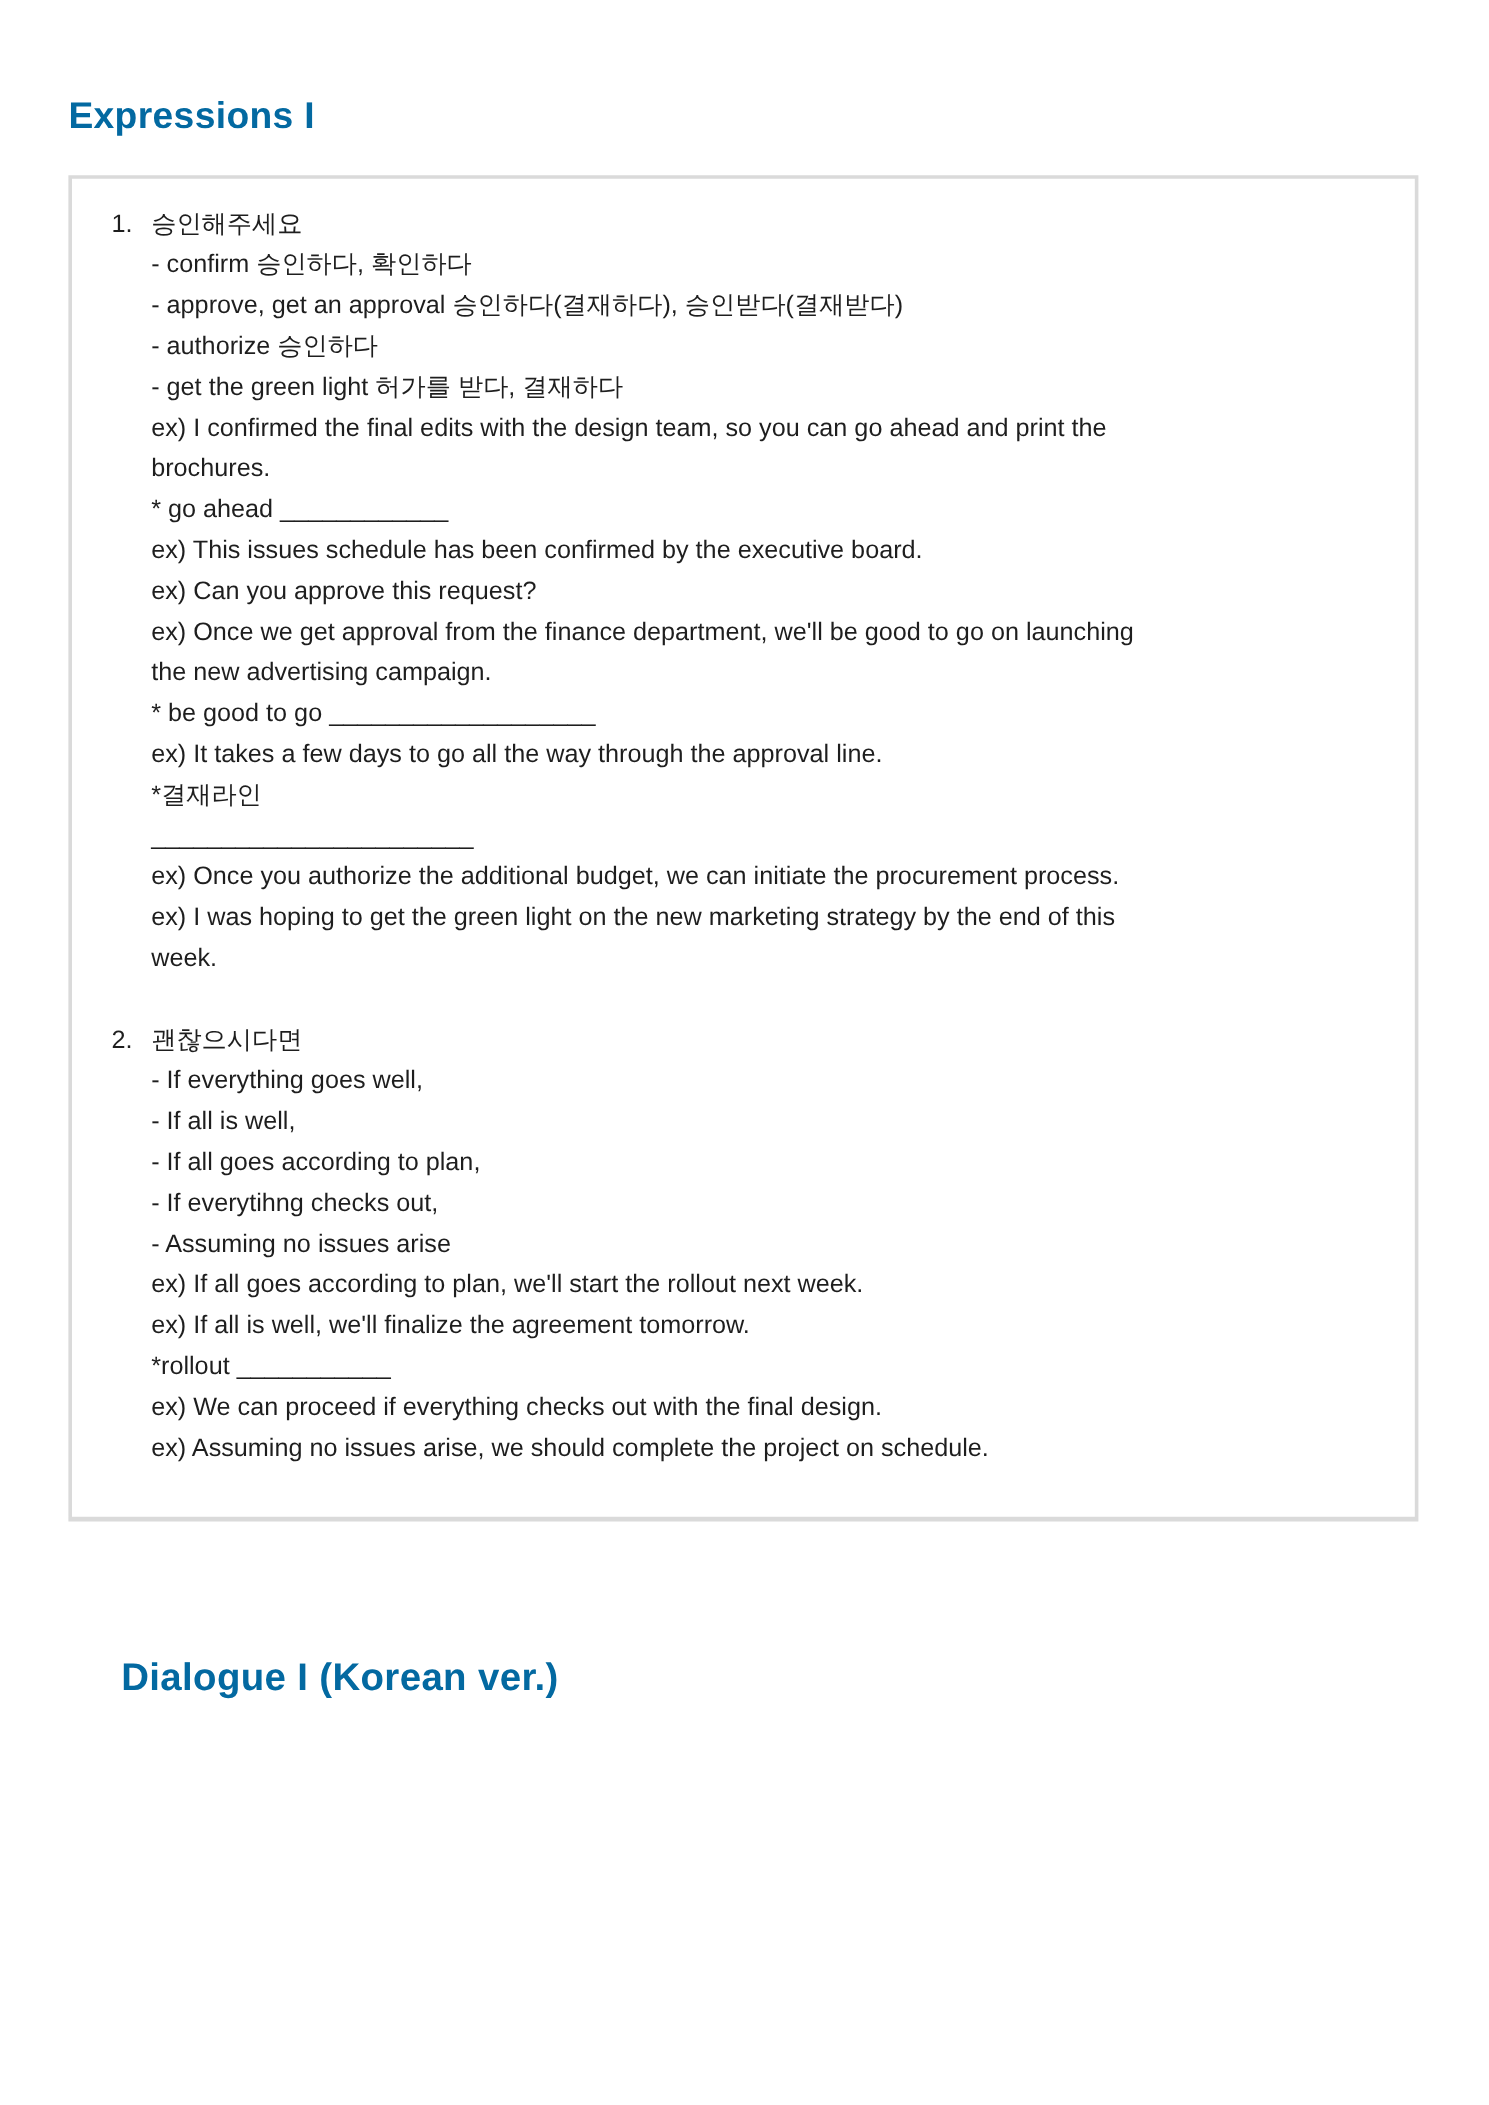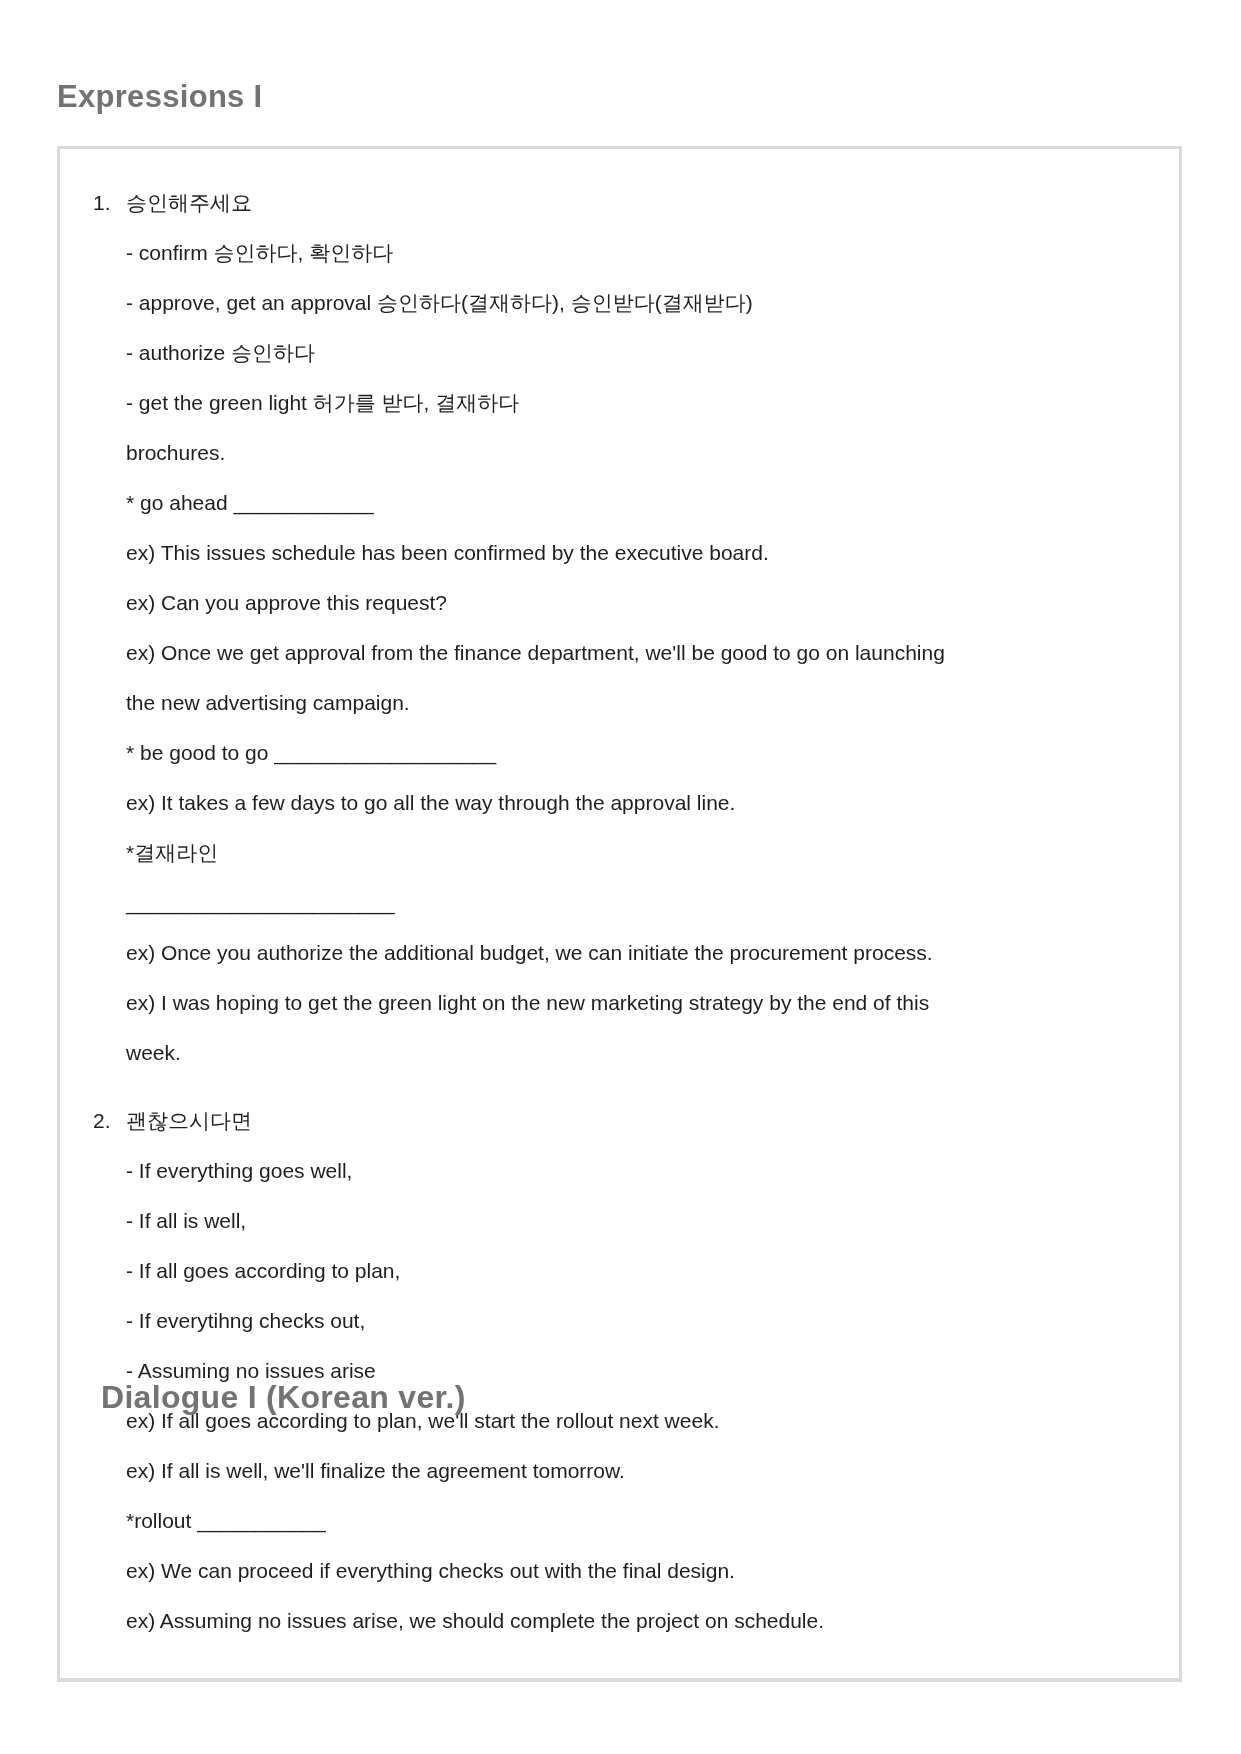--- a/index.html
+++ b/index.html
@@ -8,21 +8,21 @@
     height: 1754px;
     background: #ffffff;
     position: relative;
     font-family: "Liberation Sans", sans-serif;
     color: #1e1e1e;
   }
   .section-heading {
     position: absolute;
     left: 57px;
     font-weight: 700;
-    color: #737373;
+    color: #0369a1;
     letter-spacing: 0.3px;
     white-space: nowrap;
   }
   #heading-expressions { top: 58px;  font-size: 31px; }
   #heading-dialogue    { top: 1358px; font-size: 32px; margin-left: 44px; }
 
   .expr-box {
     position: absolute;
     left: 57px;
     top: 146px;
@@ -38,37 +38,38 @@
     padding-left: 66px;
     font-size: 21px;
     line-height: 34px;
   }
   .expr-item + .expr-item { margin-top: 34px; }
   .item-number {
     position: absolute;
     left: 33px;
     top: 0;
   }
-  .line { min-height: 34px; margin-top: 16px; }
+  .line { min-height: 34px; }
   .line, .item-title { word-break: keep-all; }
 </style>
 </head>
 <body>
 
 <h1 class="section-heading" id="heading-expressions">Expressions I</h1>
 
 <div class="expr-box">
 
   <div class="expr-item">
     <span class="item-number">1.</span>
     <div class="line item-title">승인해주세요</div>
     <div class="line">- confirm 승인하다, 확인하다</div>
     <div class="line">- approve, get an approval 승인하다(결재하다), 승인받다(결재받다)</div>
     <div class="line">- authorize 승인하다</div>
     <div class="line">- get the green light 허가를 받다, 결재하다</div>
+    <div class="line">ex) I confirmed the final edits with the design team, so you can go ahead and print the</div>
     <div class="line">brochures.</div>
     <div class="line">* go ahead ____________</div>
     <div class="line">ex) This issues schedule has been confirmed by the executive board.</div>
     <div class="line">ex) Can you approve this request?</div>
     <div class="line">ex) Once we get approval from the finance department, we'll be good to go on launching</div>
     <div class="line">the new advertising campaign.</div>
     <div class="line">* be good to go ___________________</div>
     <div class="line">ex) It takes a few days to go all the way through the approval line.</div>
     <div class="line">*결재라인</div>
     <div class="line">_______________________</div>

